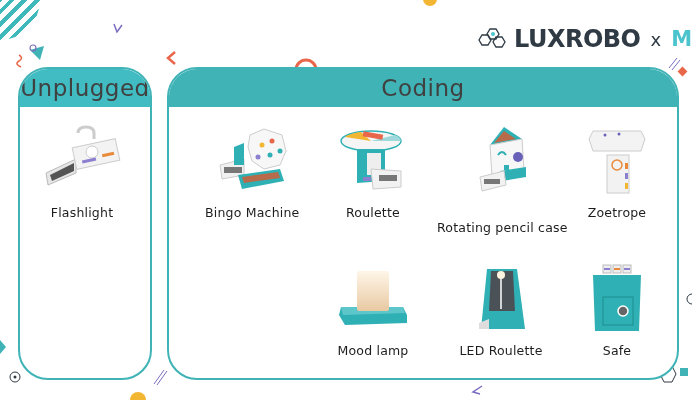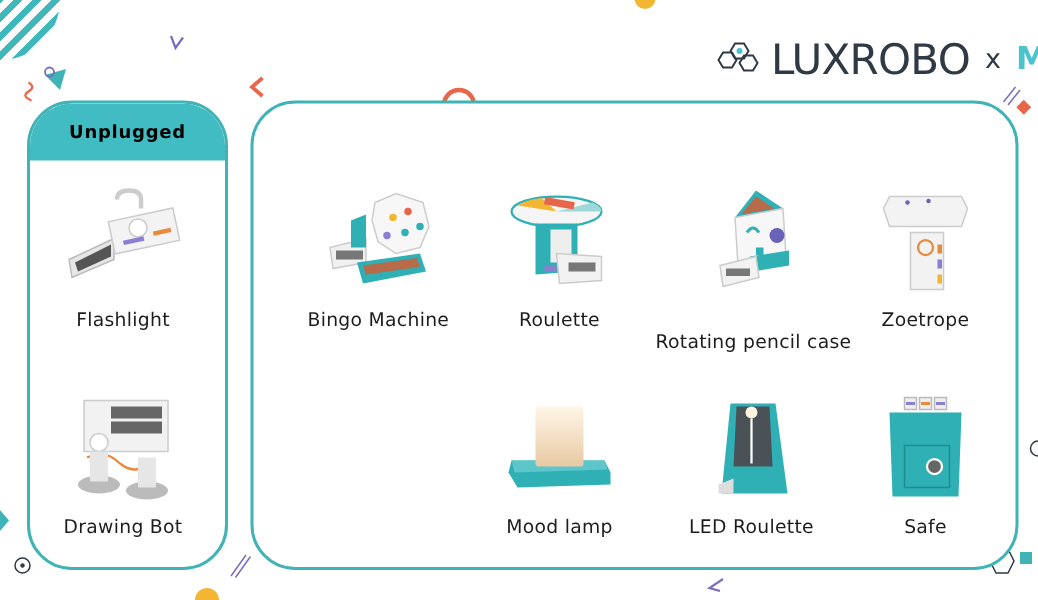--- a/index.html
+++ b/index.html
@@ -6,27 +6,27 @@
   html, body { width: 692px; height: 400px; overflow: hidden; background: #ffffff; }
   body { position: relative; font-family: "DejaVu Sans", "Liberation Sans", sans-serif; color: #222; }
 
   .deco { position: absolute; }
   .stripes {
     left: -40px; top: -40px; width: 80px; height: 80px; border-radius: 50%;
     background: repeating-linear-gradient(135deg, #3fb8bc 0 4px, transparent 4px 9px);
   }
 
   .logo { position: absolute; left: 474px; top: 24px; height: 30px; display: flex; align-items: center; gap: 6px; }
-  .logo-text { font-family: "DejaVu Sans", sans-serif; font-size: 28px; letter-spacing: -0.5px; color: #2f3a44; font-weight: 400; }
+  .logo-text { font-family: "DejaVu Sans", sans-serif; font-size: 24px; letter-spacing: -0.5px; color: #2f3a44; font-weight: 700; }
   .logo-x { font-size: 18px; color: #2f3a44; margin: 0 4px; }
   .logo-modi { font-size: 21px; font-weight: 900; color: #4cc4cd; letter-spacing: 1px; font-family: "DejaVu Sans", sans-serif; }
 
   .panel { position: absolute; border: 2.5px solid #3fb3b6; border-radius: 30px; background: #fff; overflow: hidden; }
-  .panel-header { height: 38px; background: #3fb3b6; color: #000000; display: flex; align-items: center; justify-content: center;
-    font-size: 12px; font-weight: 700; letter-spacing: 0.5px; }
+  .panel-header { height: 38px; background: #3fb3b6; color: #404040; display: flex; align-items: center; justify-content: center;
+    font-size: 23px; font-weight: 400; letter-spacing: 0.5px; }
   .unplugged { left: 18px; top: 67px; width: 134px; height: 313px; }
   .unplugged .panel-header { background: #41bcc2; }
   .coding { left: 167px; top: 67px; width: 512px; height: 313px; }
 
   .item { position: absolute; display: flex; flex-direction: column; align-items: center; }
   .item-img { width: 84px; height: 74px; position: relative; }
   .item-label { font-size: 12.5px; color: #1d1d1d; margin-top: 6px; white-space: nowrap; letter-spacing: 0.2px; }
 </style>
 </head>
 <body>
@@ -106,37 +106,24 @@
       <polygon points="6,48 36,34 36,48 8,60" fill="#e6e6e6" stroke="#bbb"></polygon>
       <polygon points="10,50 34,38 34,46 12,56" fill="#555"></polygon>
       <rect x="34" y="18" width="44" height="22" fill="#f3f3f3" stroke="#ccc" transform="rotate(-12 56 29)"></rect>
       <circle cx="52" cy="27" r="6" fill="#fff" stroke="#ccc"></circle>
       <rect x="62" y="28" width="12" height="3" fill="#e88a3a" transform="rotate(-12 68 29)"></rect>
       <rect x="42" y="34" width="14" height="3" fill="#8b7fd0" transform="rotate(-12 49 35)"></rect>
     </svg>
     <span class="item-label">Flashlight</span>
   </div>
 
-  <div class="item" style="left:20px;top:194px;">
-    <svg class="item-img" width="84" height="74">
-      <rect x="16" y="4" width="56" height="34" fill="#f2f2f2" stroke="#ccc"></rect>
-      <rect x="34" y="8" width="34" height="8" fill="#666"></rect>
-      <rect x="34" y="18" width="34" height="8" fill="#666"></rect>
-      <circle cx="26" cy="32" r="6" fill="#fff" stroke="#ccc"></circle>
-      <path d="M18,42 Q30,36 40,46 Q50,54 60,46" fill="none" stroke="#e88a3a" stroke-width="1.5"></path>
-      <ellipse cx="26" cy="60" rx="14" ry="6" fill="#bbb"></ellipse>
-      <ellipse cx="58" cy="64" rx="14" ry="6" fill="#bbb"></ellipse>
-      <rect x="20" y="38" width="12" height="20" fill="#e6e6e6"></rect>
-      <rect x="52" y="42" width="12" height="20" fill="#e6e6e6"></rect>
-    </svg>
-    <span class="item-label">Drawing Bot</span>
-  </div>
 </div>
 
 <div class="panel coding">
+  <div class="panel-header">Coding</div>
 
   <div class="item" style="left:36px;top:56px;">
     <svg class="item-img" width="84" height="74">
       <polygon points="10,40 34,34 34,50 12,54" fill="#f0f0f0" stroke="#ccc"></polygon>
       <rect x="14" y="42" width="18" height="6" fill="#777"></rect>
       <polygon points="28,50 70,44 74,56 32,64" fill="#2fb0b4"></polygon>
       <polygon points="32,52 68,47 70,53 34,58" fill="#b86b4a"></polygon>
       <polygon points="40,10 54,4 72,10 76,26 70,40 54,44 42,36 38,22" fill="#f7f7f7" stroke="#ccc"></polygon>
       <circle cx="52" cy="20" r="2.5" fill="#f2b632"></circle>
       <circle cx="62" cy="16" r="2.5" fill="#e8674a"></circle>

